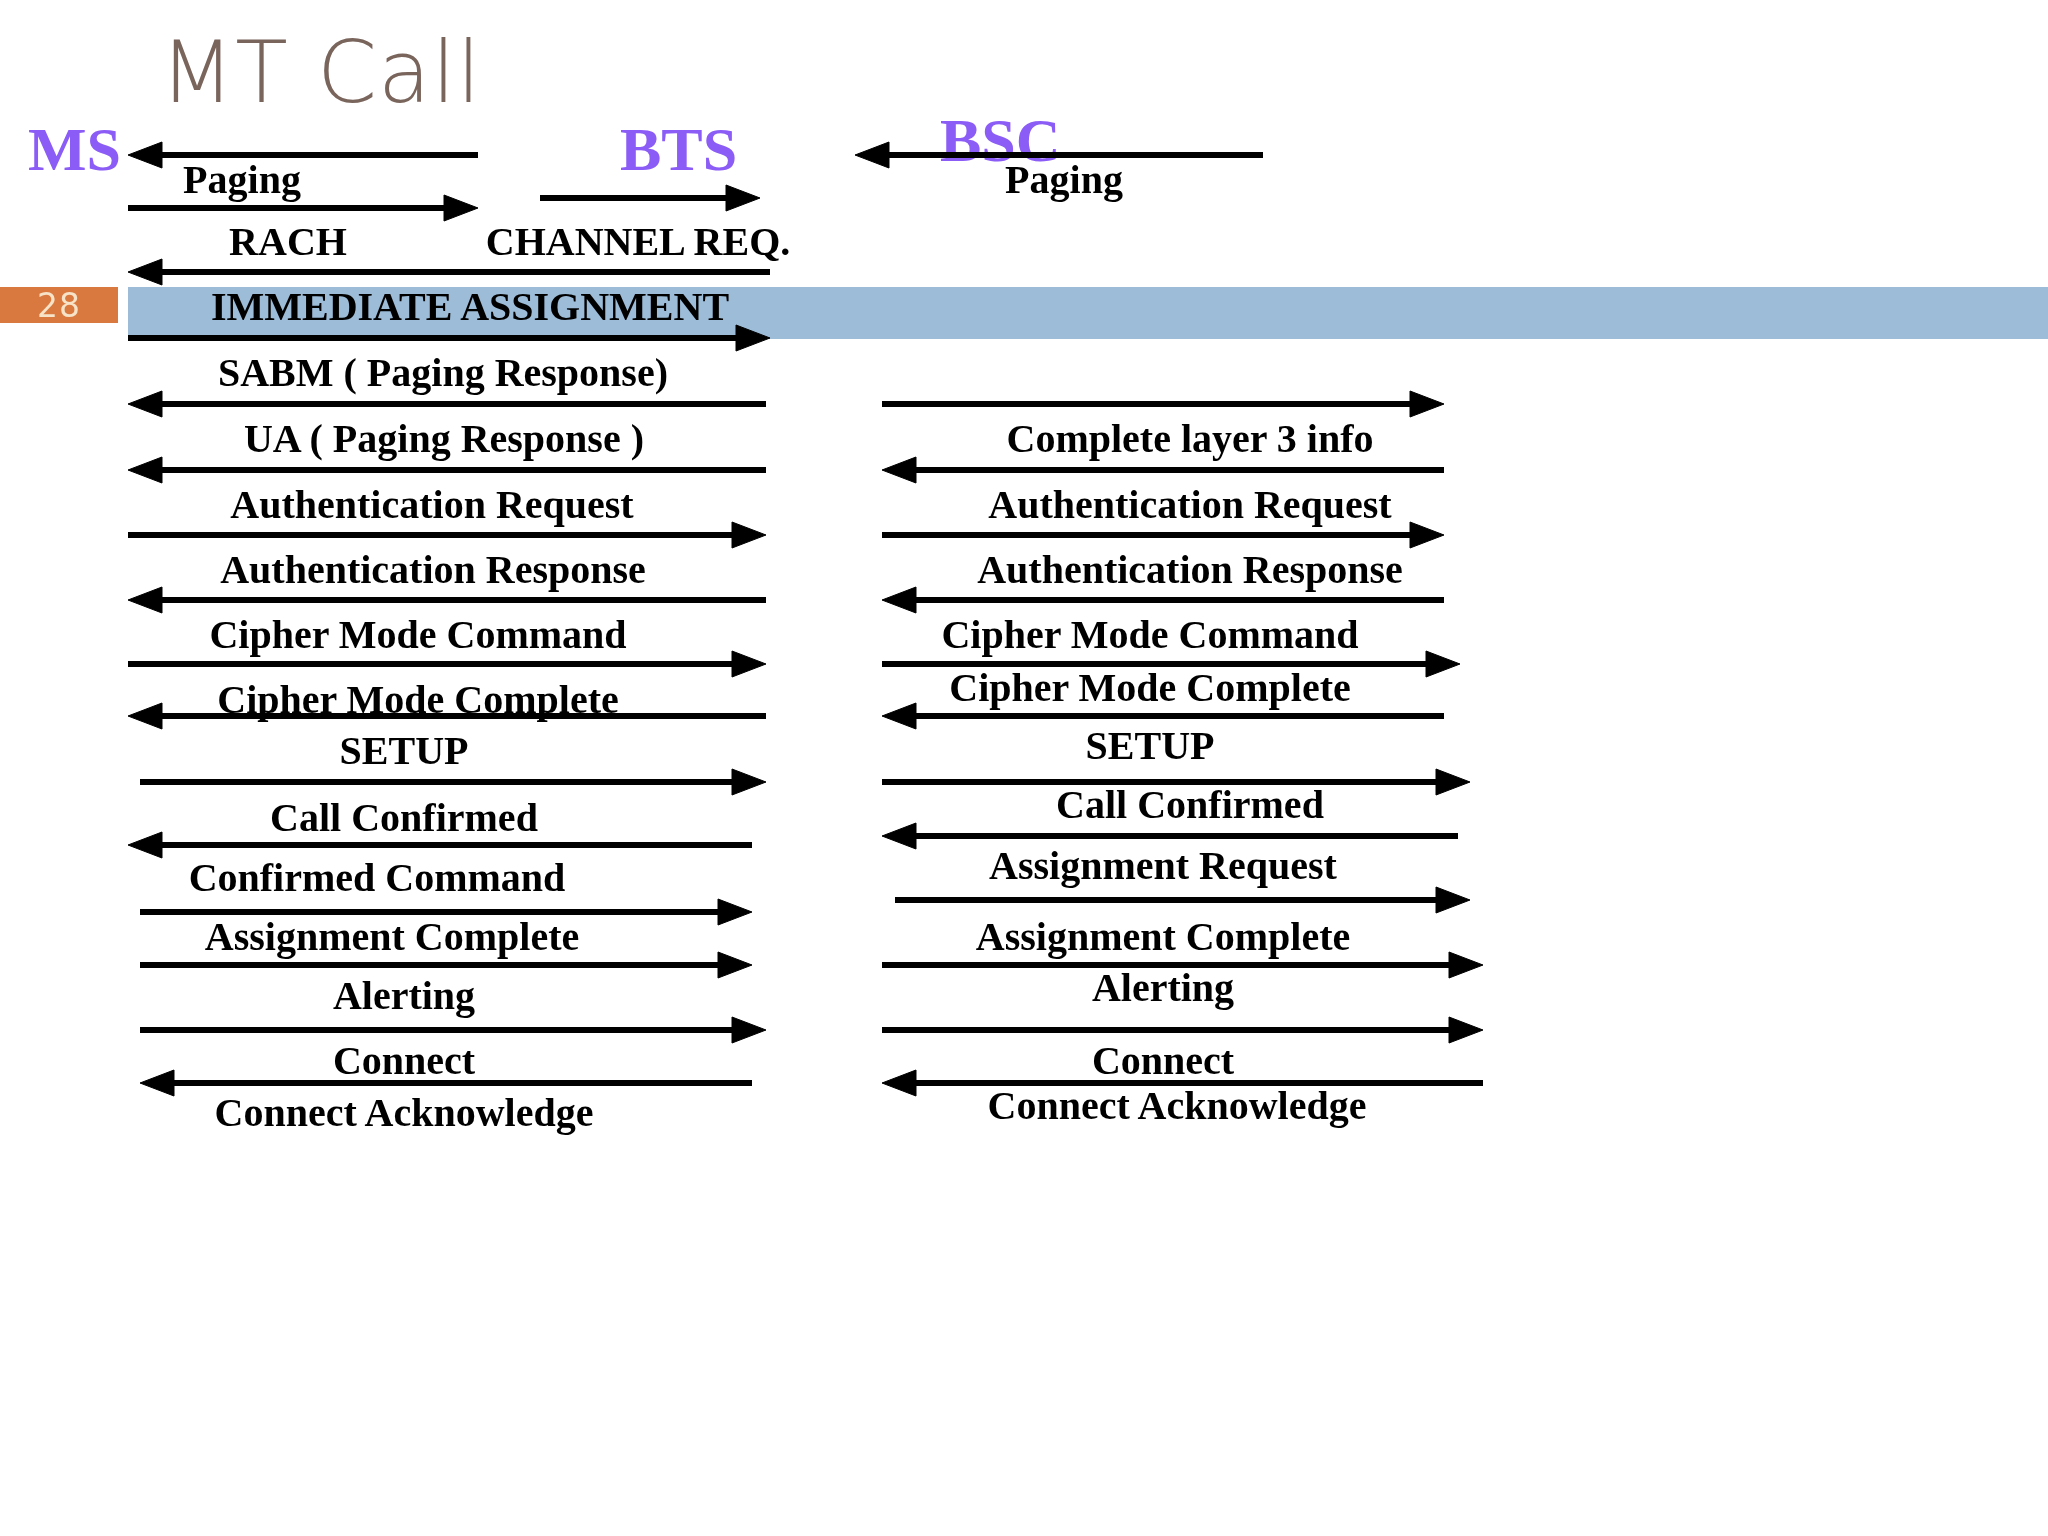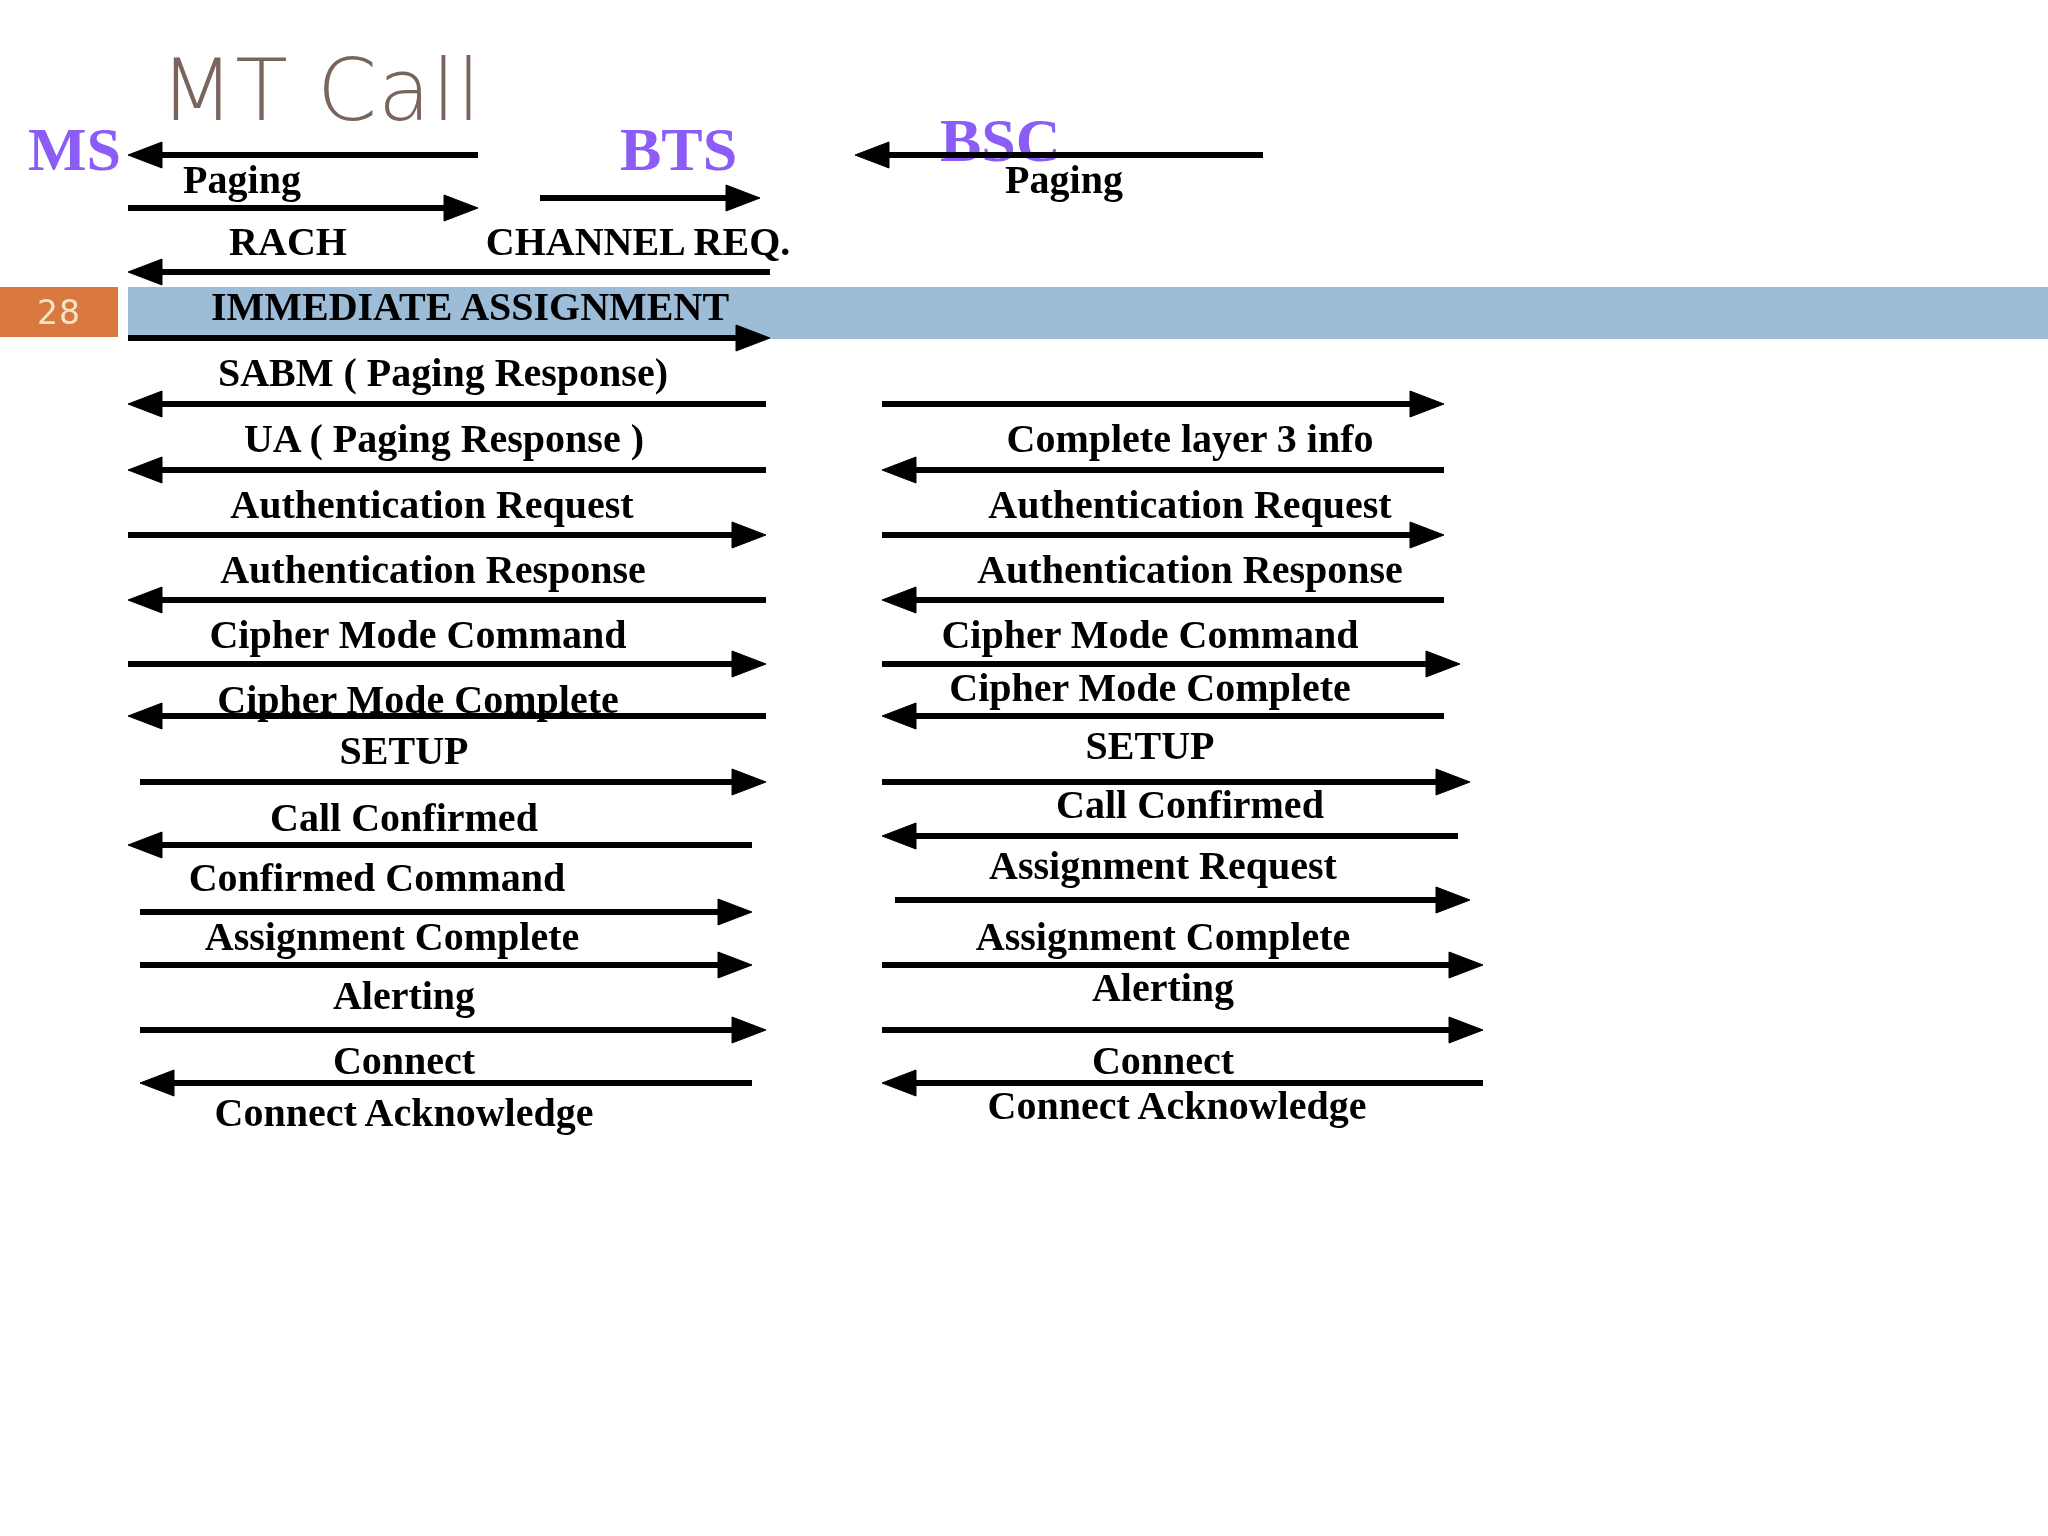--- a/index.html
+++ b/index.html
@@ -14,21 +14,21 @@
     position: relative;
     overflow: hidden;
     font-family: "Liberation Serif", "DejaVu Serif", serif;
     -webkit-font-smoothing: antialiased;
   }
 
   
   #slide-title {
     position: absolute;
     left: 160px;
-    top: 40px;
+    top: 22px;
     font-family: "DejaVu Sans", "Liberation Sans", sans-serif;
     font-size: 86px;
     font-weight: 300;
     letter-spacing: 1px;
     color: #7a655c;
     white-space: nowrap;
   }
 
   
   .node-label {
@@ -43,21 +43,21 @@
   #node-ms  { left: 28px;  top: 118px; }
   #node-bts { left: 620px; top: 118px; }
   #node-bsc { left: 940px; top: 109px; }
 
   
   #page-number-badge {
     position: absolute;
     left: 0px;
     top: 287px;
     width: 118px;
-    height: 50px;
+    height: 36px;
     background: #d9793f;
     color: #f7e3c8;
     font-family: "DejaVu Sans", "Liberation Sans", sans-serif;
     font-size: 33px;
     display: flex;
     align-items: center;
     justify-content: center;
     letter-spacing: 1px;
   }
   #highlight-band {

